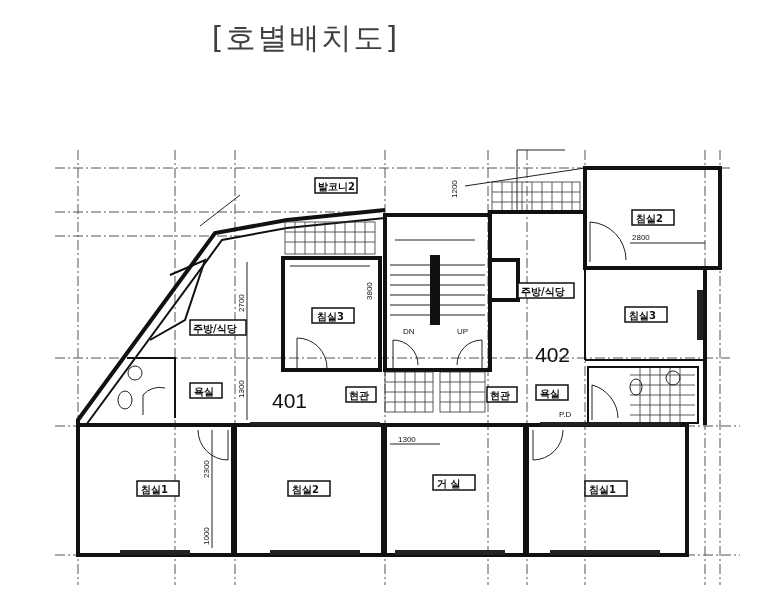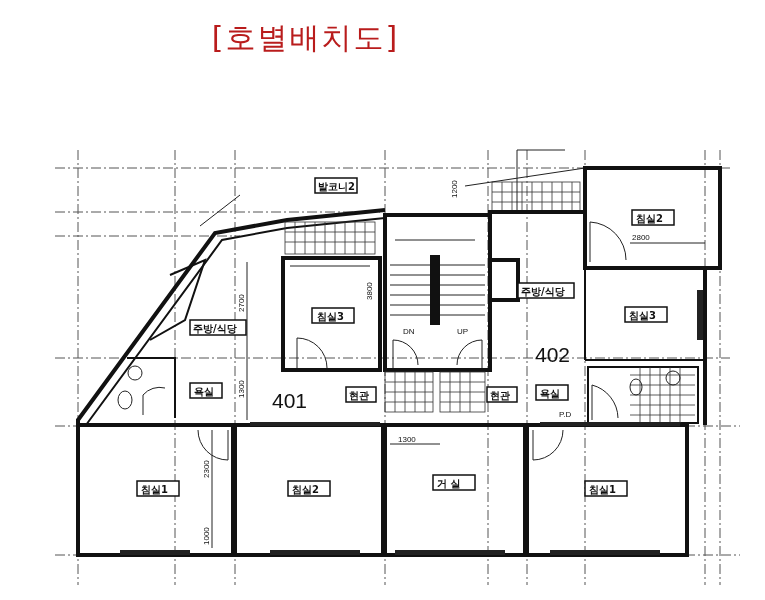--- a/index.html
+++ b/index.html
@@ -1,17 +1,17 @@
 <!DOCTYPE html>
 <html><head>
 <meta charset="utf-8">
 <style>
   html, body { margin:0; padding:0; background:#ffffff; }
   body { width:765px; height:600px; position:relative; overflow:hidden; font-family:"DejaVu Sans", sans-serif; }
-  .title { position:absolute; left:0; top:18px; width:611px; text-align:center; font-size:30px; color:#b91c1c; letter-spacing:2px; }
+  .title { position:absolute; left:0; top:18px; width:611px; text-align:center; font-size:30px; color:#404040; letter-spacing:2px; }
   svg { position:absolute; left:0; top:0; }
   .grid { stroke:#555; stroke-width:1; stroke-dasharray:10 3 2 3; }
   .wall { fill:none; stroke:#111; stroke-width:4; }
   .wall-thin { fill:none; stroke:#111; stroke-width:2; }
   .thin { fill:none; stroke:#222; stroke-width:1; }
   .tile { stroke:#333; stroke-width:0.8; }
   .label-box { fill:#fff; stroke:#111; stroke-width:1.5; }
   .label-text { font-family:"DejaVu Sans", sans-serif; font-size:10px; font-weight:bold; fill:#111; }
   .unit-text { font-family:"Liberation Sans", sans-serif; font-size:21px; fill:#111; }
   .dim-text { font-family:"Liberation Sans", sans-serif; font-size:8px; fill:#111; }

